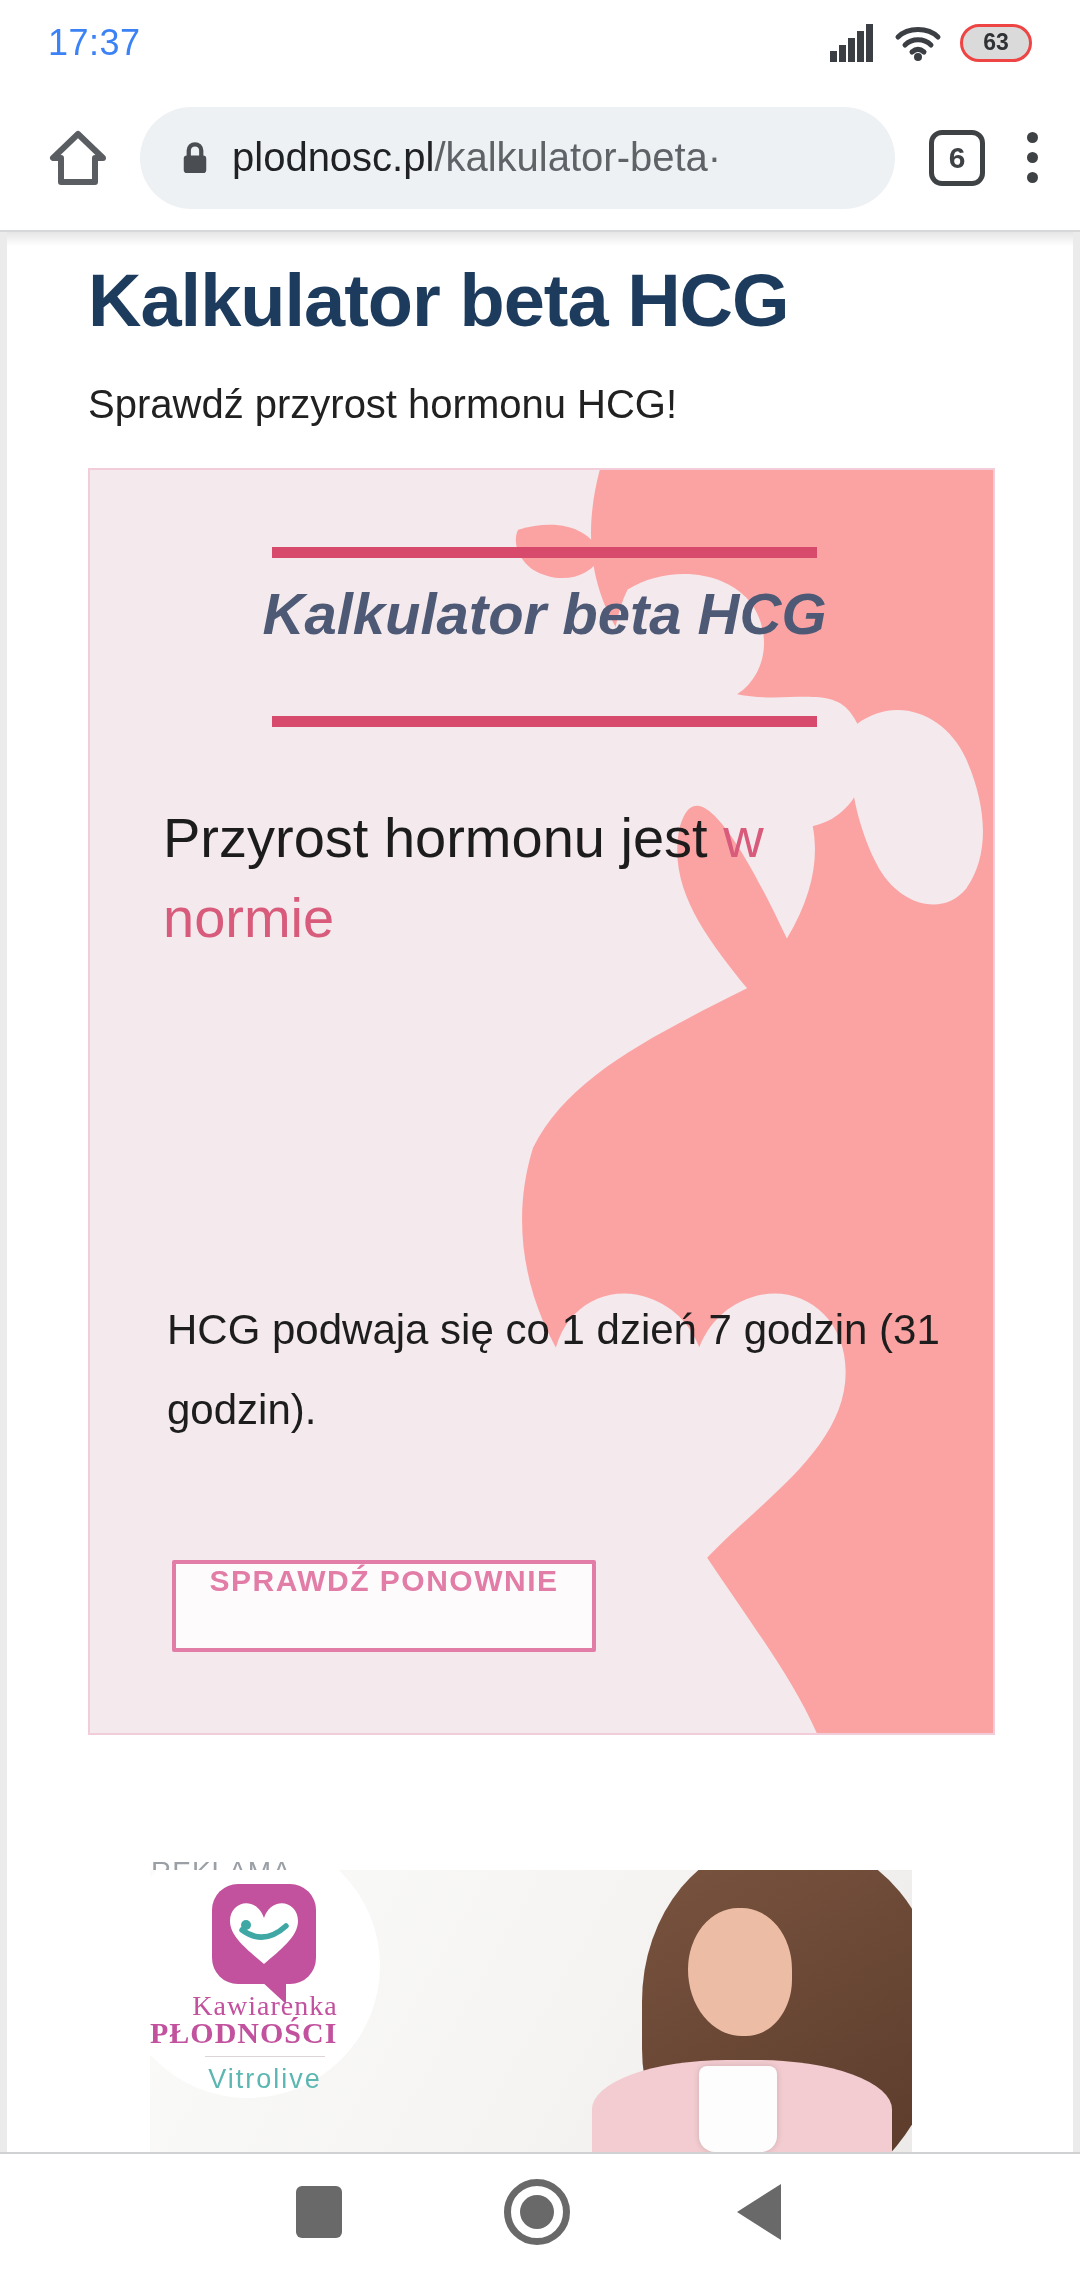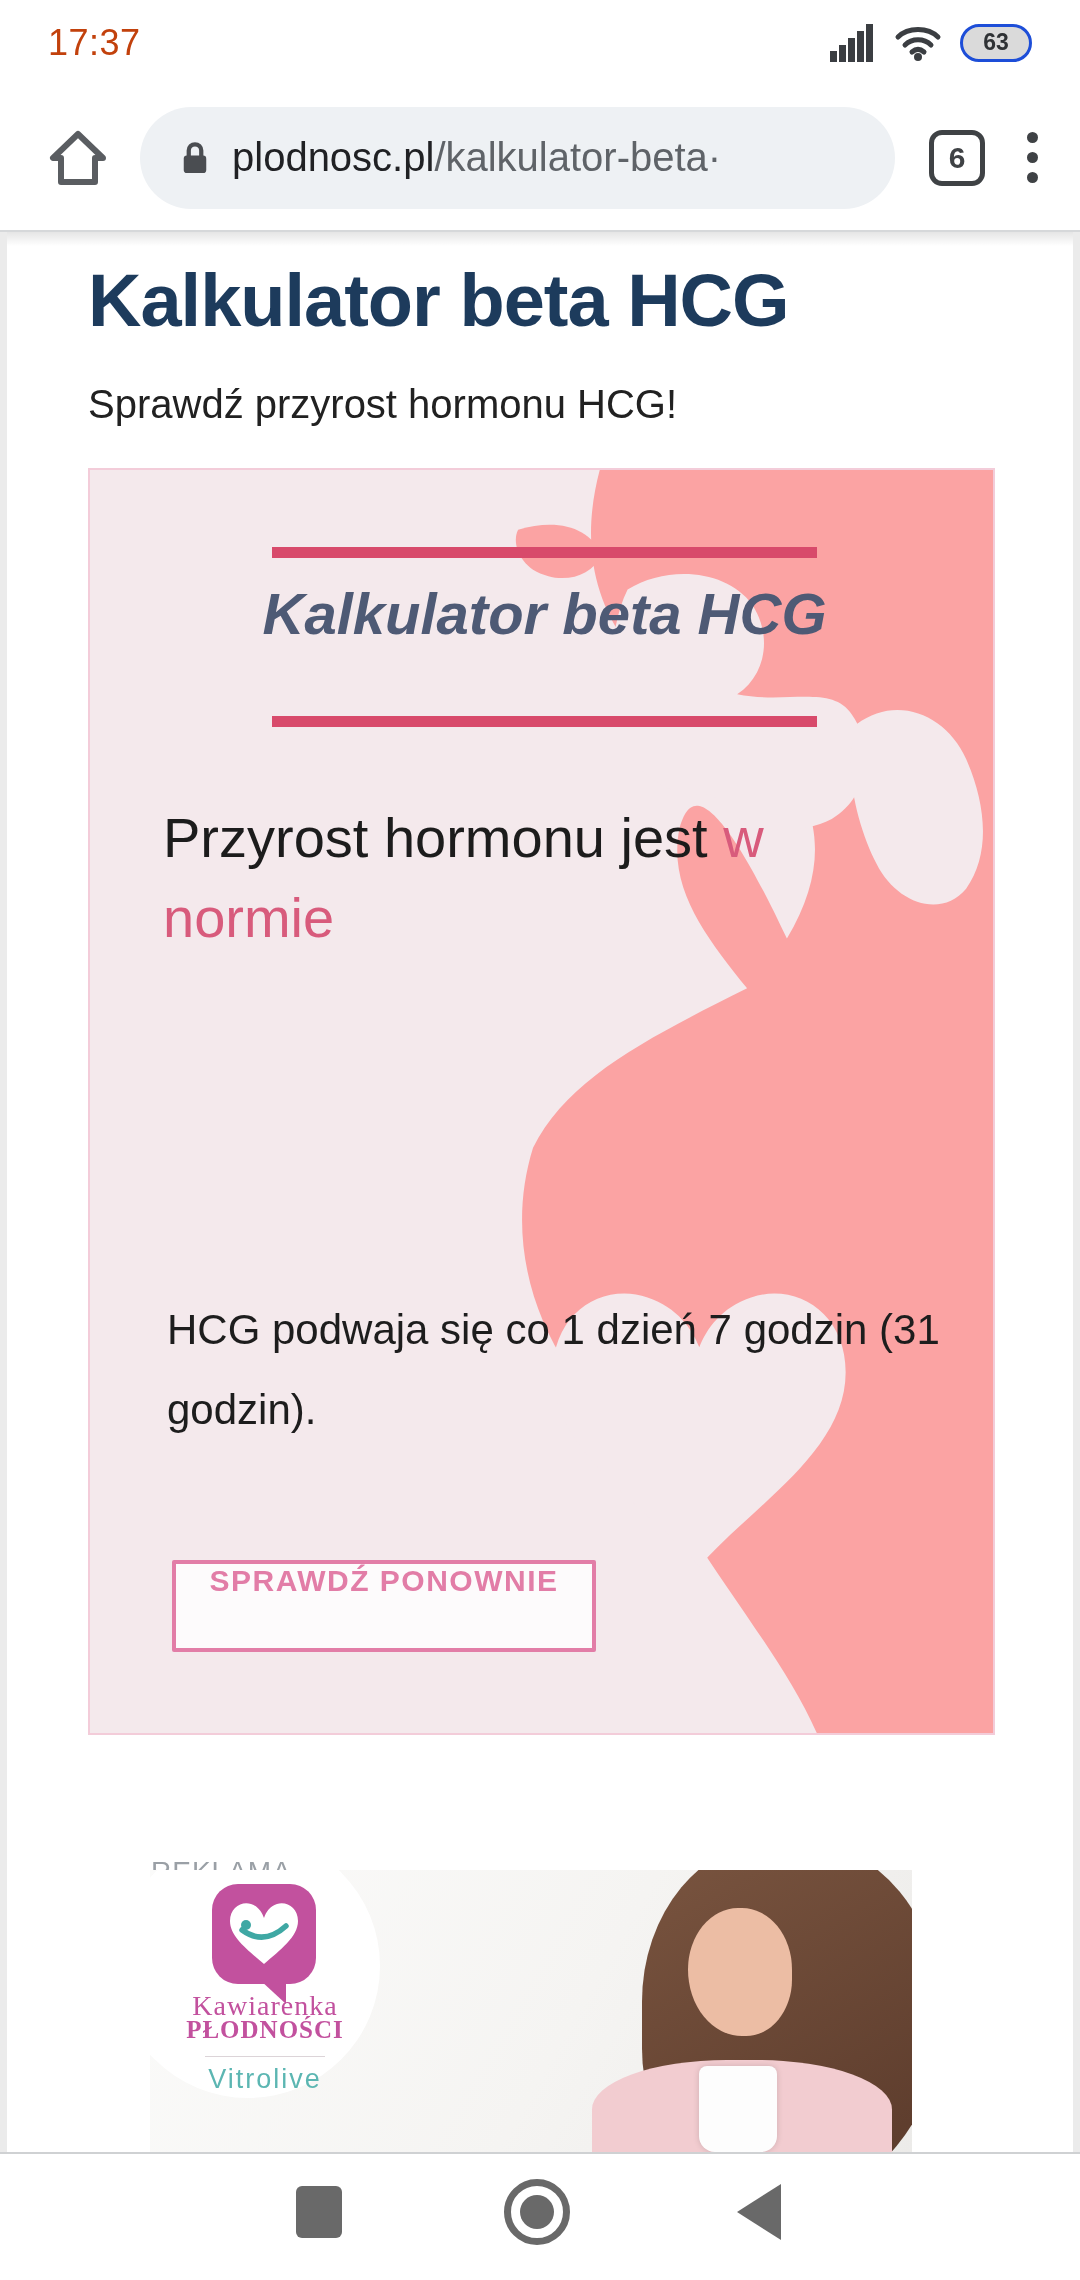--- a/index.html
+++ b/index.html
@@ -3,23 +3,23 @@
 <meta charset="utf-8">
 <style>
   html,body{margin:0;padding:0;}
   body{
     width:1080px;height:2280px;position:relative;background:#ffffff;
     font-family:"Liberation Sans", sans-serif;overflow:hidden;
   }
   
   .statusbar{position:absolute;left:0;top:0;width:1080px;height:85px;background:#fff;
     display:flex;align-items:center;justify-content:space-between;padding:0 48px;box-sizing:border-box;}
-  .time{font-size:36px;font-weight:500;color:#c2410c;letter-spacing:0.5px;}
+  .time{font-size:36px;font-weight:500;color:#3b82f6;letter-spacing:0.5px;}
   .sticons{display:flex;align-items:center;gap:18px;}
-  .battery{width:72px;height:38px;border:3px solid #1d4ed8;border-radius:19px;background:#dadada;
+  .battery{width:72px;height:38px;border:3px solid #ef4444;border-radius:19px;background:#dadada;
     display:flex;align-items:center;justify-content:center;box-sizing:border-box;}
   .battery span{font-size:23px;font-weight:700;color:#2f3235;}
   
   .chrome{position:absolute;left:0;top:85px;width:1080px;height:145px;background:#fff;
     display:flex;align-items:center;padding:0 36px 0 46px;box-sizing:border-box;}
   .urlpill{flex:1;height:102px;background:#eef1f4;border-radius:51px;margin:0 34px 0 30px;
     display:flex;align-items:center;padding:0 40px;box-sizing:border-box;gap:22px;min-width:0;}
   .urltext{font-size:40px;white-space:nowrap;overflow:hidden;}
   .urltext .domain{color:#202124;}
   .urltext .path,.urltext .trunc{color:#5f6368;}
@@ -66,22 +66,22 @@
   .ad .face{position:absolute;right:120px;top:38px;width:104px;height:128px;background:#ecbda4;
     border-radius:50% 50% 46% 54%;}
   .ad .sweater{position:absolute;right:20px;bottom:-18px;width:300px;height:110px;background:#f2ccd0;
     border-radius:45% 45% 0 0;}
   .ad .mug{position:absolute;right:135px;bottom:0px;width:78px;height:86px;background:#fdfdfd;
     border-radius:8px 8px 16px 16px;box-shadow:0 0 6px rgba(0,0,0,0.15);}
   .ad .logo-circle{position:absolute;left:-34px;top:-36px;width:264px;height:264px;border-radius:50%;background:#ffffff;}
   .ad .logo-svg{position:absolute;left:26px;top:10px;}
   .ad .kaw{position:absolute;left:0px;top:120px;width:230px;text-align:center;
     font-family:"Liberation Serif", serif;font-size:28px;color:#c2519e;letter-spacing:1px;}
-  .ad .plo{position:absolute;left:0px;top:146px;width:230px;text-align:center;
-    font-family:"Liberation Serif", serif;font-size:25px;font-weight:700;color:#c2519e;letter-spacing:1px;}
+  .ad .plo{position:absolute;left:0px;top:146px;width:230px;text-align:left;
+    font-family:"Liberation Serif", serif;font-size:30px;font-weight:700;color:#c2519e;letter-spacing:1px;}
   .ad .div-line{position:absolute;left:55px;top:186px;width:120px;height:1px;background:#dcd4d8;}
   .ad .vitro{position:absolute;left:0px;top:194px;width:230px;text-align:center;
     font-size:27px;color:#5cb6b2;letter-spacing:2px;}
   .page-end{position:absolute;left:0;top:2152px;width:1080px;height:2px;background:#cfd1d3;}
   
   .navbar{position:absolute;left:0;top:2154px;width:1080px;height:126px;background:#ffffff;}
   .nav-square{position:absolute;left:296px;top:2186px;width:46px;height:52px;border-radius:6px;background:#696969;}
   .nav-home{position:absolute;left:504px;top:2179px;width:66px;height:66px;border:7px solid #696969;border-radius:50%;
     box-sizing:border-box;display:flex;align-items:center;justify-content:center;}
   .nav-home i{width:34px;height:34px;border-radius:50%;background:#696969;}

